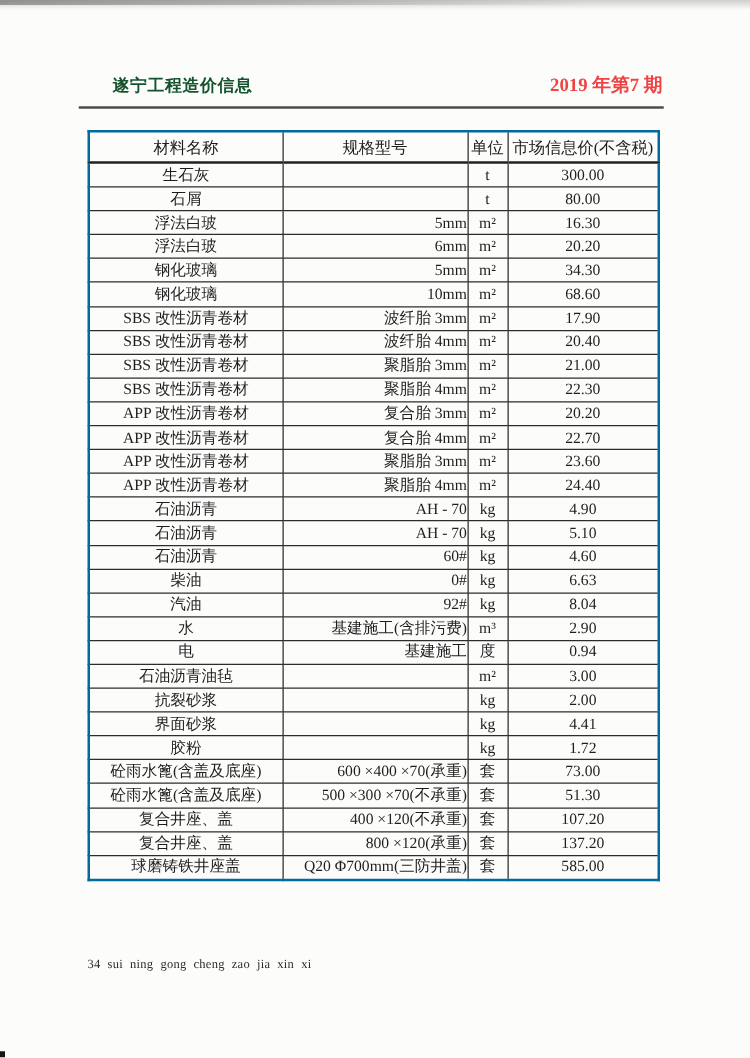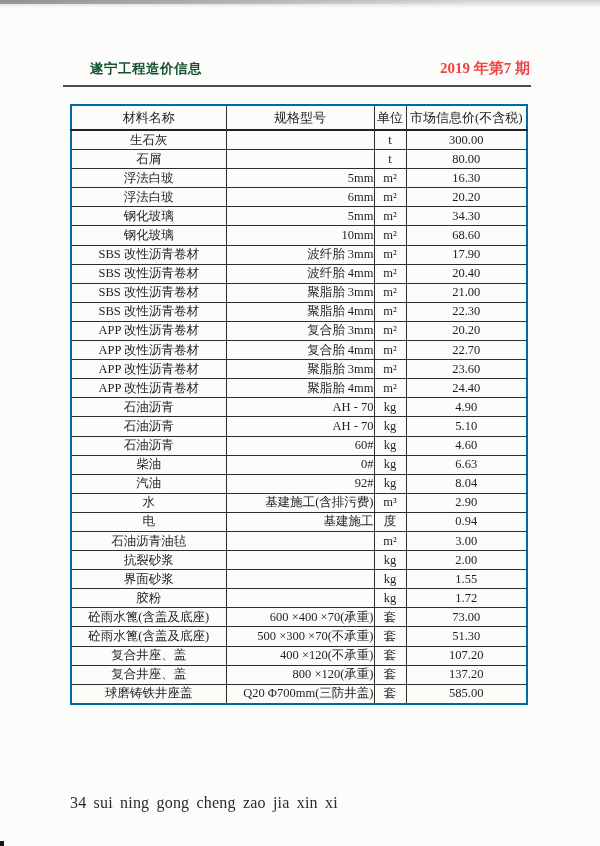--- a/index.html
+++ b/index.html
@@ -45,22 +45,22 @@
     border-bottom:2px solid #222;
   }
   .price-table td{height:18.1px;}
   .col-material{text-align:center;padding-left:6px;}
   .col-spec{text-align:right;padding-left:7px;}
   .col-unit{text-align:center;}
   .col-price{text-align:center;}
 
   
   .doc-footer{
-    position:absolute;left:70px;top:794px;
-    font-size:16px;color:#2b2b2b;word-spacing:3px;letter-spacing:.2px;
+    position:absolute;left:70px;top:766px;
+    font-size:10px;color:#2b2b2b;word-spacing:3px;letter-spacing:.2px;
   }
 </style>
 </head>
 <body>
 
 <div class="scan-top"></div>
 <div class="scan-top-dark"></div>
 <div class="corner-dot"></div>
 
 <div class="doc-header">
@@ -219,21 +219,21 @@
       <tr>
         <td class="col-material">抗裂砂浆</td>
         <td class="col-spec"></td>
         <td class="col-unit">kg</td>
         <td class="col-price">2.00</td>
       </tr>
       <tr>
         <td class="col-material">界面砂浆</td>
         <td class="col-spec"></td>
         <td class="col-unit">kg</td>
-        <td class="col-price">1.55</td>
+        <td class="col-price">4.41</td>
       </tr>
       <tr>
         <td class="col-material">胶粉</td>
         <td class="col-spec"></td>
         <td class="col-unit">kg</td>
         <td class="col-price">1.72</td>
       </tr>
       <tr>
         <td class="col-material">砼雨水篦(含盖及底座)</td>
         <td class="col-spec">600 ×400 ×70(承重)</td>

